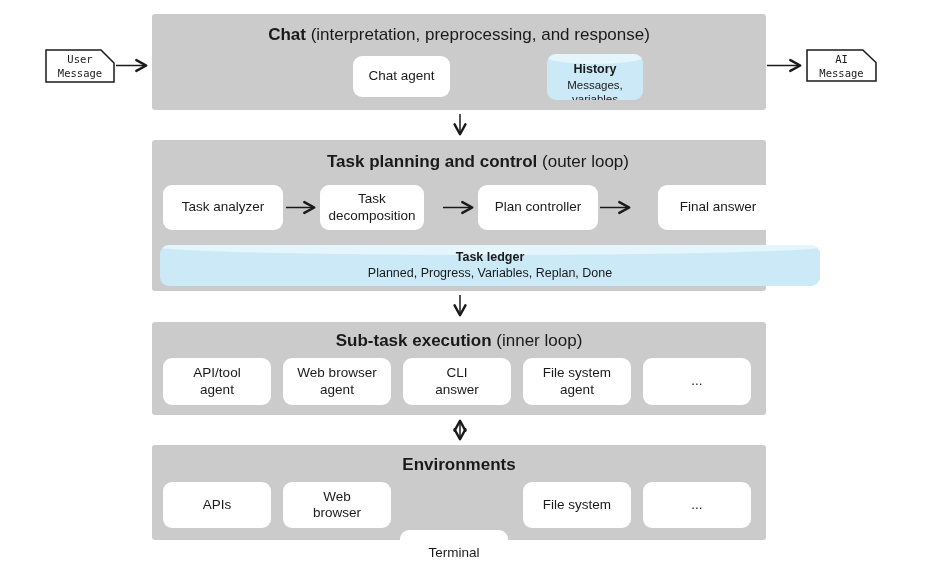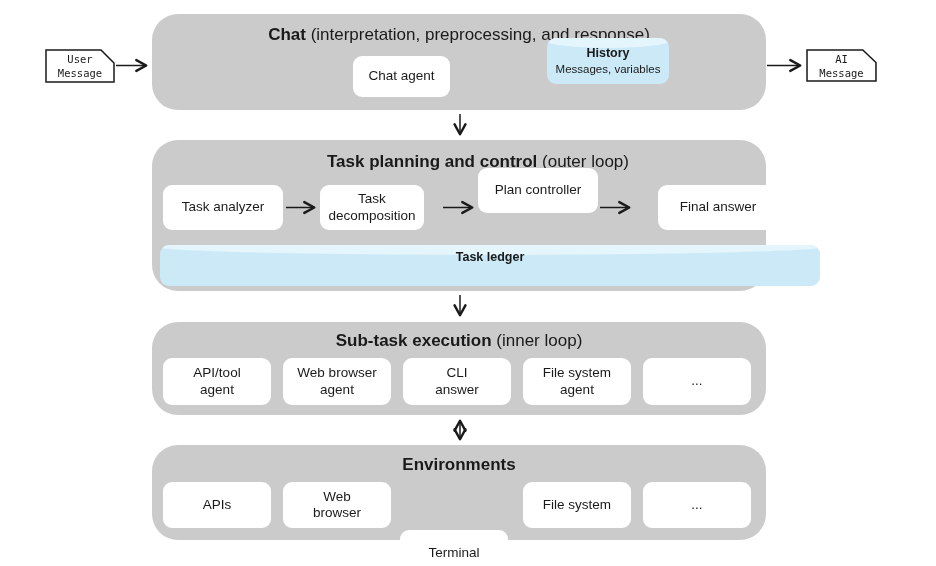--- a/index.html
+++ b/index.html
@@ -7,21 +7,21 @@
     --card-bg:#ffffff;
     --blue:#cbe9f7;
     --blue-light:#e4f5fc;
     --text:#1a1a1a;
   }
   *{box-sizing:border-box;}
   html,body{margin:0;padding:0;background:#ffffff;}
   body{font-family:"Liberation Sans",sans-serif;color:var(--text);}
   .canvas{position:relative;width:936px;height:566px;background:#ffffff;overflow:hidden;}
 
-  .section{position:absolute;left:152px;width:614px;background:var(--section-bg);border-radius:26px;}
+  .section{position:absolute;left:152px;width:614px;background:var(--section-bg);border-radius:3px;}
   .sec-title{position:absolute;left:0;right:0;text-align:center;font-size:17px;white-space:pre;}
   .sec-title .tb{font-weight:700;}
 
   .card{position:absolute;background:var(--card-bg);border-radius:9px;
         display:flex;align-items:center;justify-content:center;text-align:center;
         font-size:13.5px;line-height:1.22;white-space:pre-line;}
 
   .cyl{position:absolute;background:var(--blue);border-radius:9px;overflow:hidden;text-align:center;}
   .cyl::before{content:"";position:absolute;top:-7px;left:-4px;right:-4px;height:17px;
                background:var(--blue-light);border-radius:50%;}
@@ -57,43 +57,44 @@
     </svg>
     <div class="lbl">AI
 Message</div>
   </div>
 
   <div class="section" style="top:14px;height:96px;">
     <div class="sec-title" style="top:11px;"><span class="tb">Chat</span><span> (interpretation, preprocessing, and response)</span></div>
     <div class="card" style="left:201px;top:42px;width:97px;height:41px;">
       <span>Chat agent</span>
     </div>
-    <div class="cyl history" style="left:395px;top:24px;width:122px;height:46px;">
+    <div class="cyl history" style="left:395px;top:40px;width:96px;height:46px;">
       <div class="inner t">History</div>
       <div class="inner s">Messages, variables</div>
     </div>
   </div>
 
   <div class="section" style="top:140px;height:151px;">
     <div class="sec-title" style="top:12px;margin-left:38px;"><span class="tb">Task planning and control</span><span> (outer loop)</span></div>
     <div class="card" style="left:11px;top:45px;width:120px;height:45px;">
       <span>Task analyzer</span>
     </div>
     <div class="card" style="left:168px;top:45px;width:104px;height:45px;">
       <span>Task
 decomposition</span>
     </div>
-    <div class="card" style="left:326px;top:28px;width:120px;height:45px;">
+    <div class="card" style="left:326px;top:45px;width:120px;height:45px;">
       <span>Plan controller</span>
     </div>
     <div class="card" style="left:506px;top:45px;width:120px;height:45px;">
       <span>Final answer</span>
     </div>
     <div class="cyl ledger" style="left:8px;top:105px;width:660px;height:41px;">
       <div class="inner t">Task ledger</div>
+      <div class="inner s">Planned, Progress, Variables, Replan, Done</div>
     </div>
   </div>
 
   <div class="section" style="top:322px;height:93px;">
     <div class="sec-title" style="top:9px;"><span class="tb">Sub-task execution</span><span> (inner loop)</span></div>
     <div class="card" style="left:11px;top:36px;width:108px;height:47px;">
       <span>API/tool
 agent</span>
     </div>
     <div class="card" style="left:131px;top:36px;width:108px;height:47px;">

